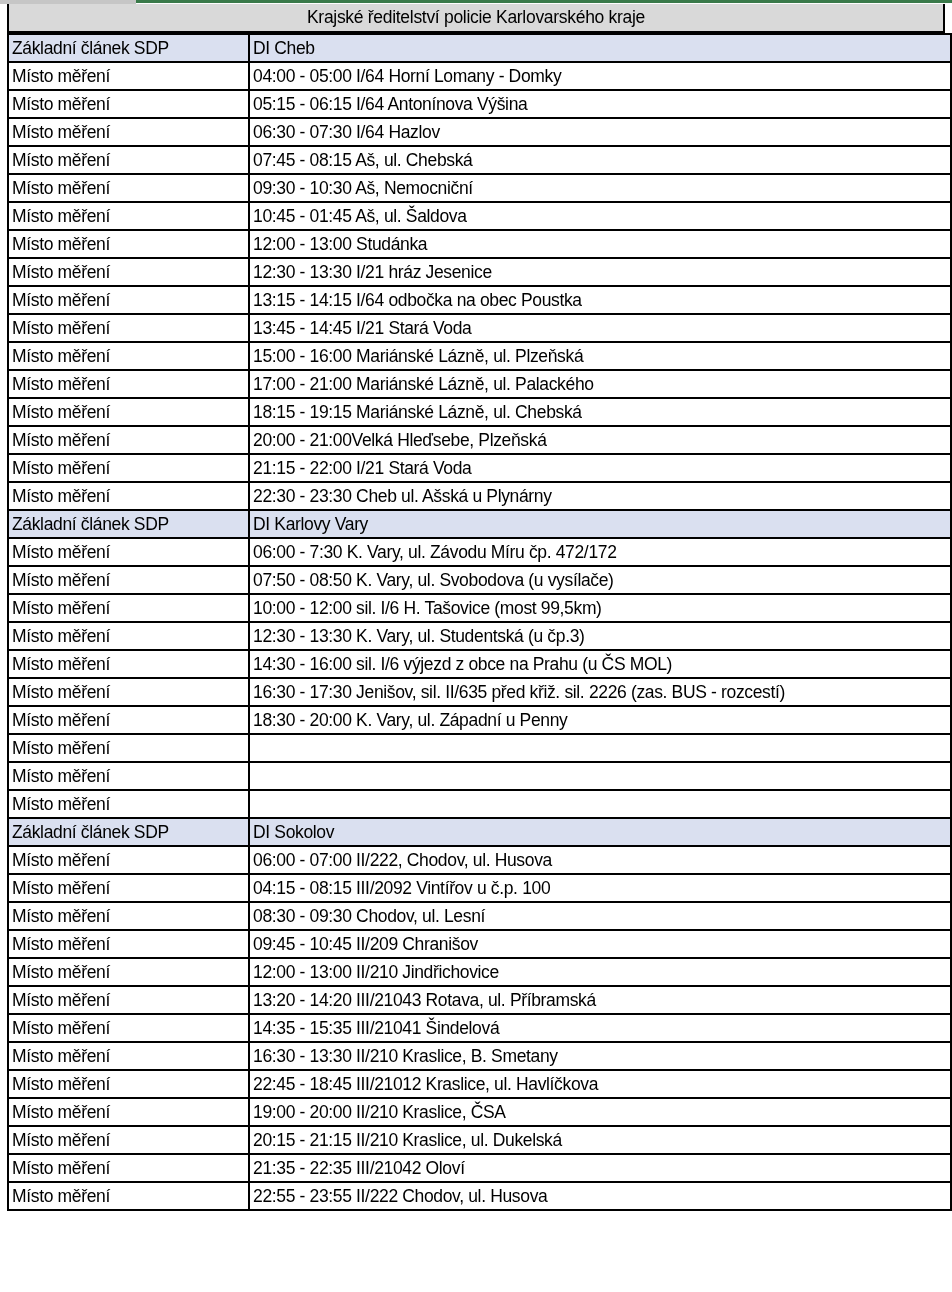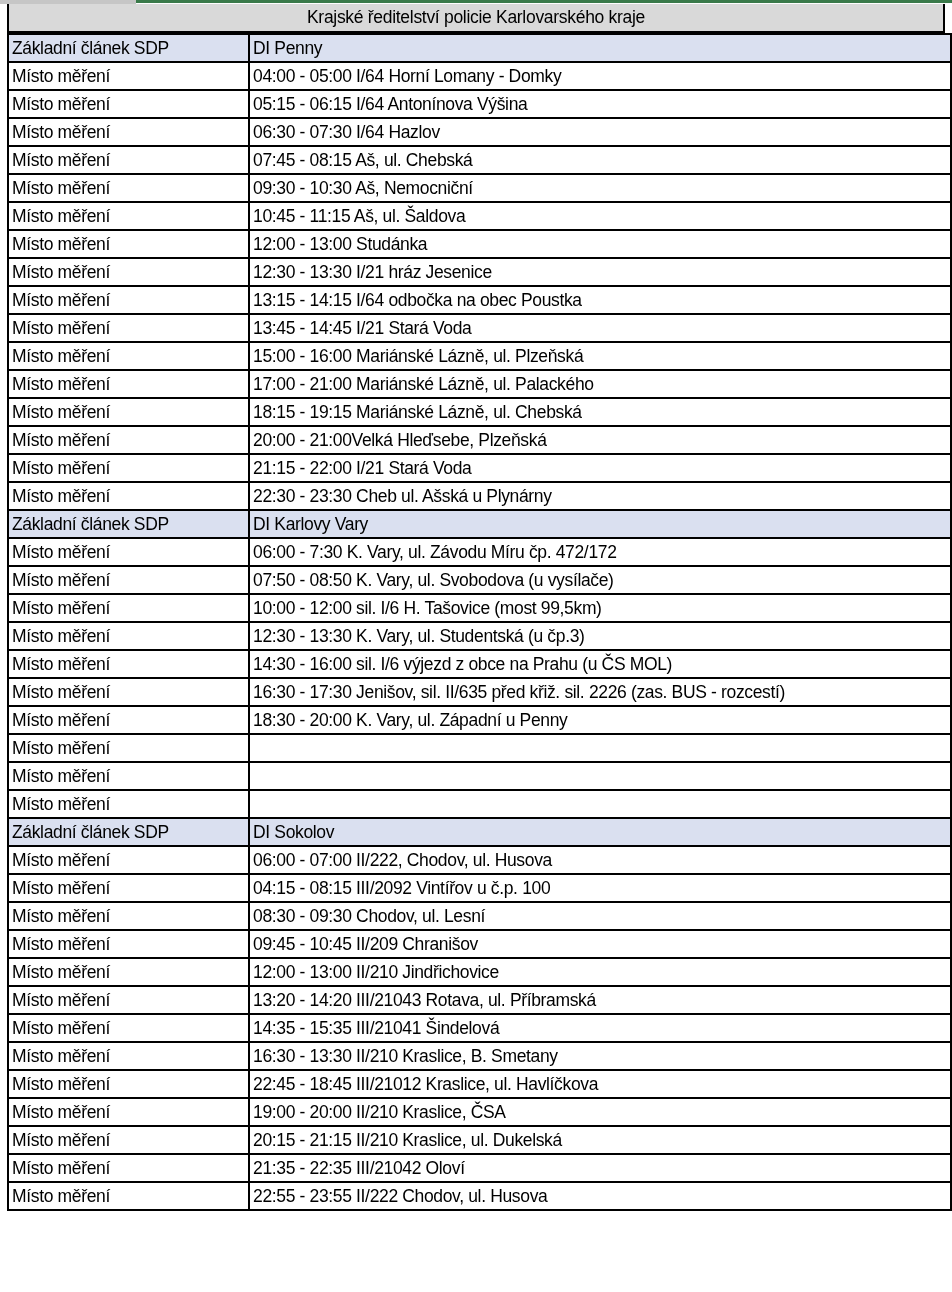--- a/index.html
+++ b/index.html
@@ -28,21 +28,21 @@
   <div class="grey"></div>
   <div class="green"></div>
 </div>
 
 <div class="sheet">
   <div class="title-row">Krajské ředitelství policie  Karlovarského kraje</div>
   <table>
     <tbody id="tbody">
         <tr class="section">
           <td class="c1">Základní článek SDP</td>
-          <td class="c2">DI Penny</td>
+          <td class="c2">DI Cheb</td>
         </tr>
         <tr class="data">
           <td class="c1">Místo měření</td>
           <td class="c2">04:00 - 05:00  I/64 Horní Lomany - Domky</td>
         </tr>
         <tr class="data">
           <td class="c1">Místo měření</td>
           <td class="c2">05:15 - 06:15 I/64 Antonínova Výšina</td>
         </tr>
         <tr class="data">
@@ -52,21 +52,21 @@
         <tr class="data">
           <td class="c1">Místo měření</td>
           <td class="c2">07:45 - 08:15 Aš, ul. Chebská</td>
         </tr>
         <tr class="data">
           <td class="c1">Místo měření</td>
           <td class="c2">09:30 - 10:30 Aš, Nemocniční</td>
         </tr>
         <tr class="data">
           <td class="c1">Místo měření</td>
-          <td class="c2">10:45 - 11:15 Aš, ul. Šaldova</td>
+          <td class="c2">10:45 - 01:45 Aš, ul. Šaldova</td>
         </tr>
         <tr class="data">
           <td class="c1">Místo měření</td>
           <td class="c2">12:00 - 13:00 Studánka</td>
         </tr>
         <tr class="data">
           <td class="c1">Místo měření</td>
           <td class="c2">12:30 - 13:30 I/21 hráz Jesenice</td>
         </tr>
         <tr class="data">

